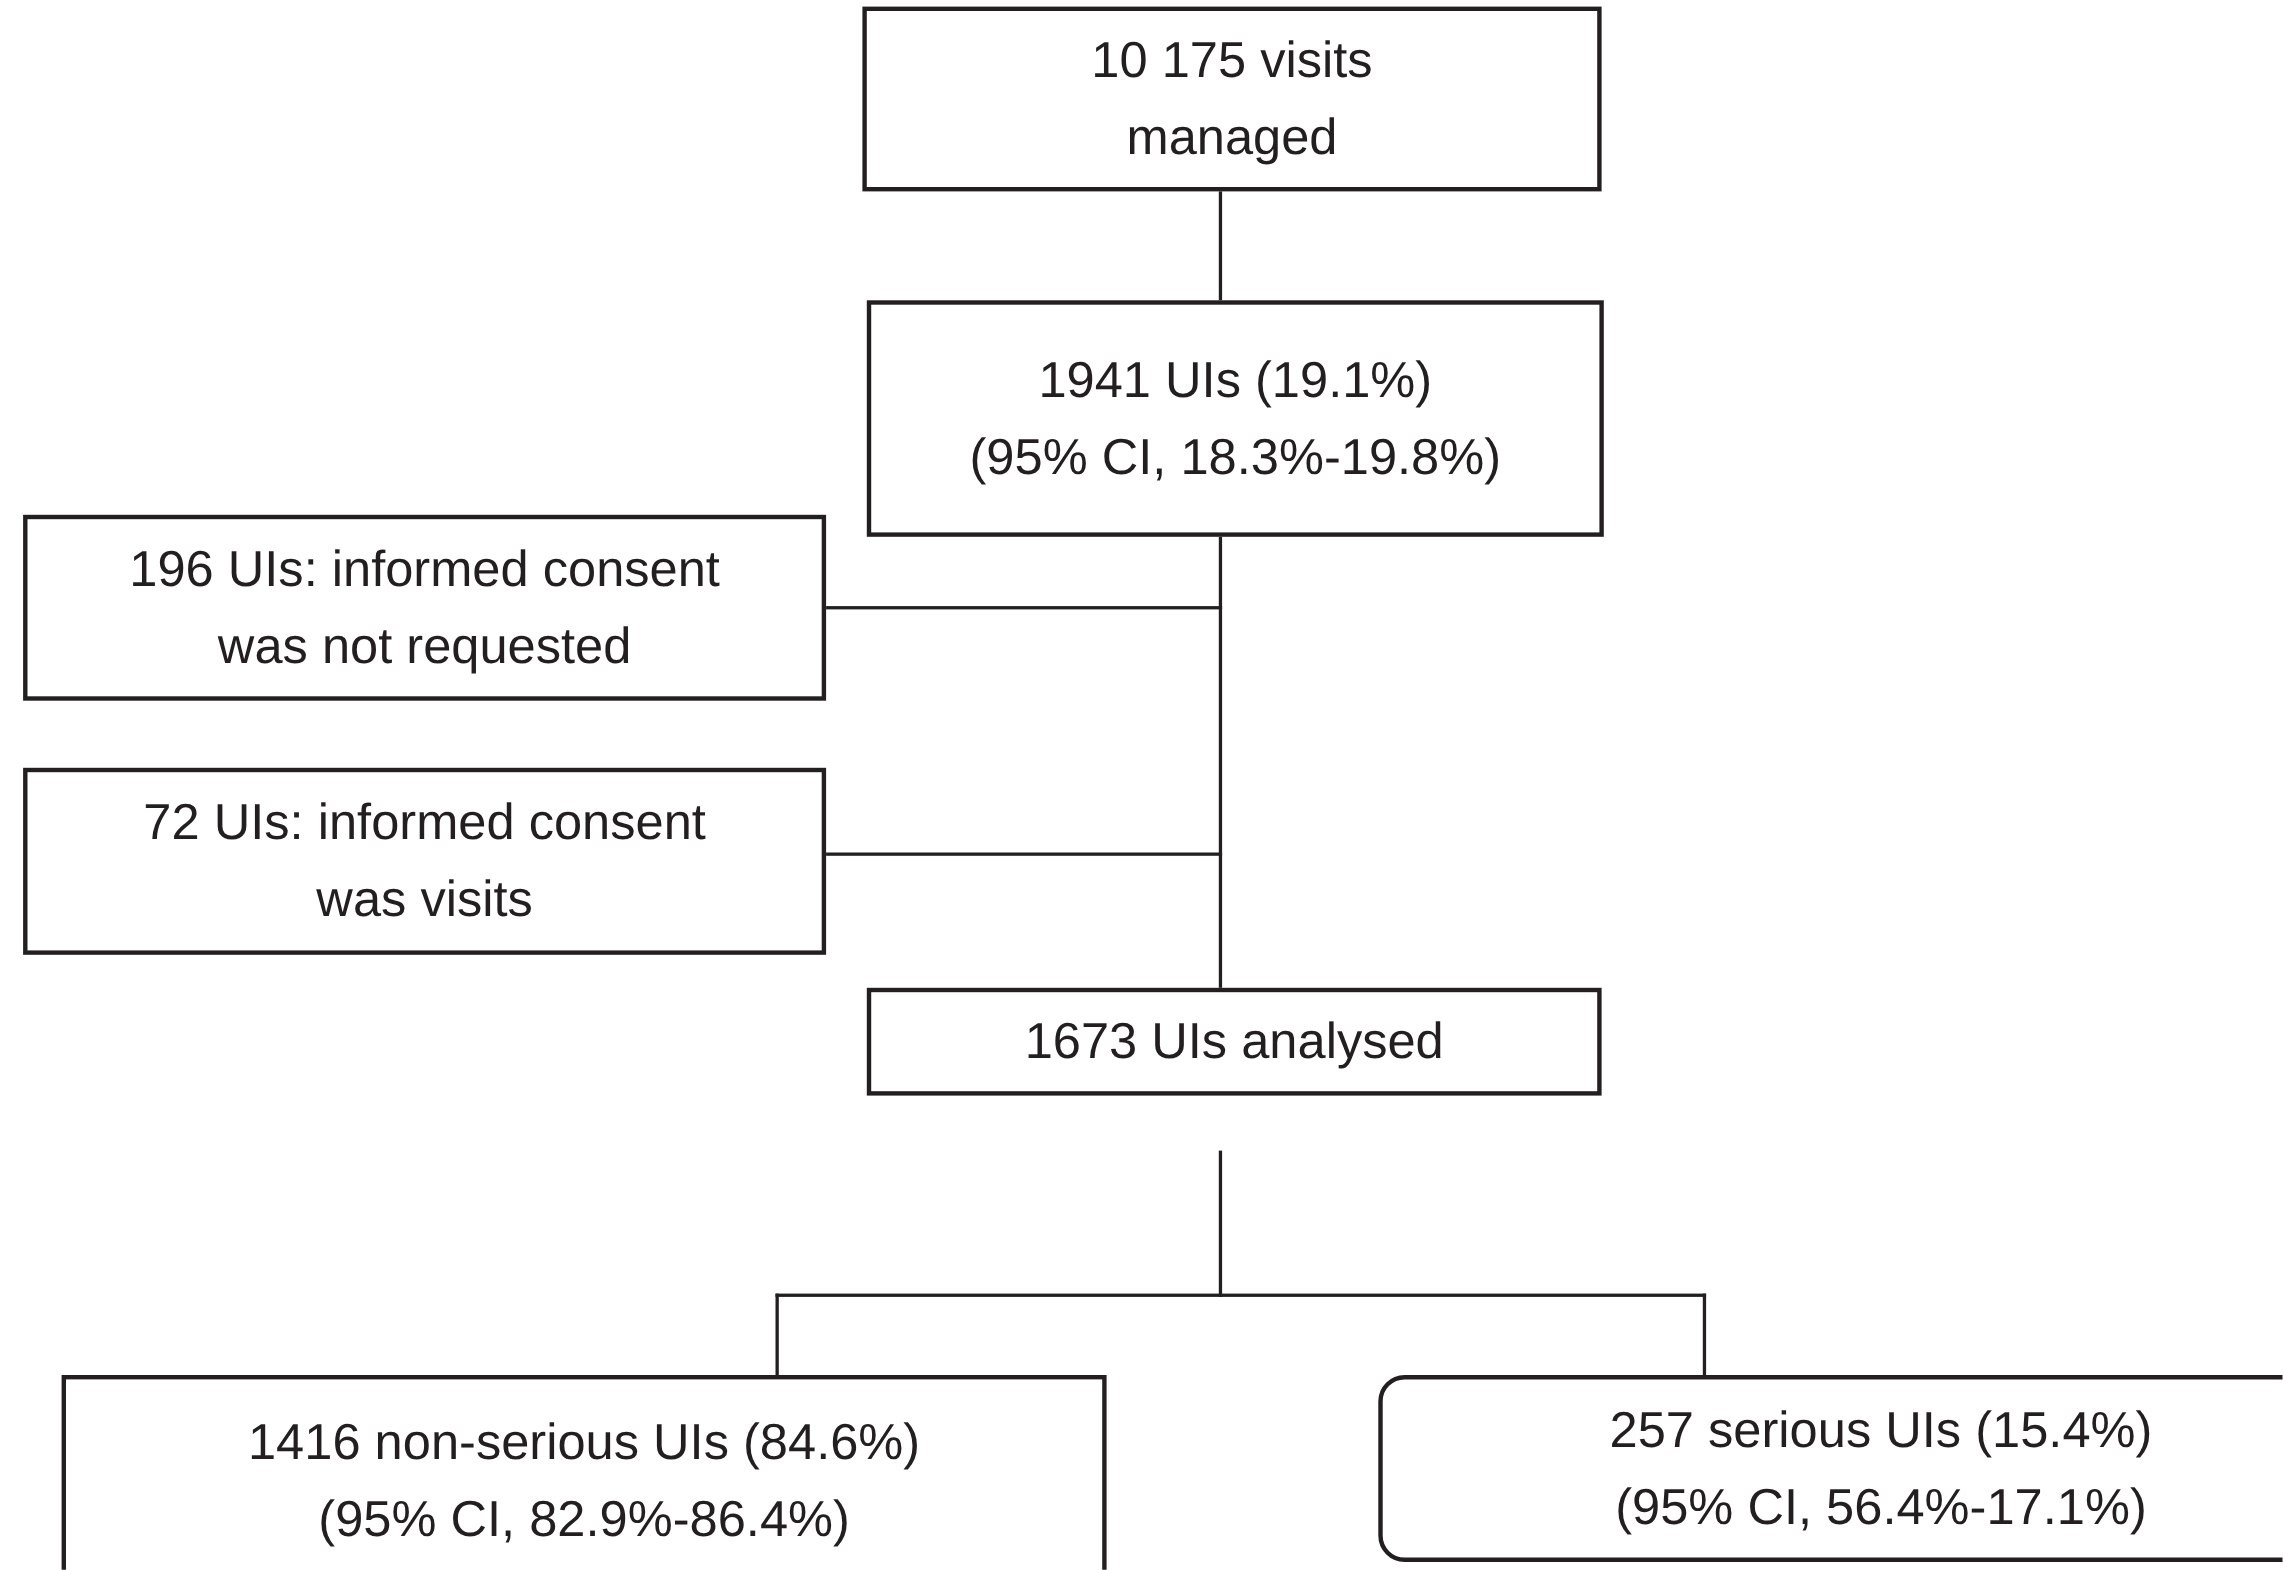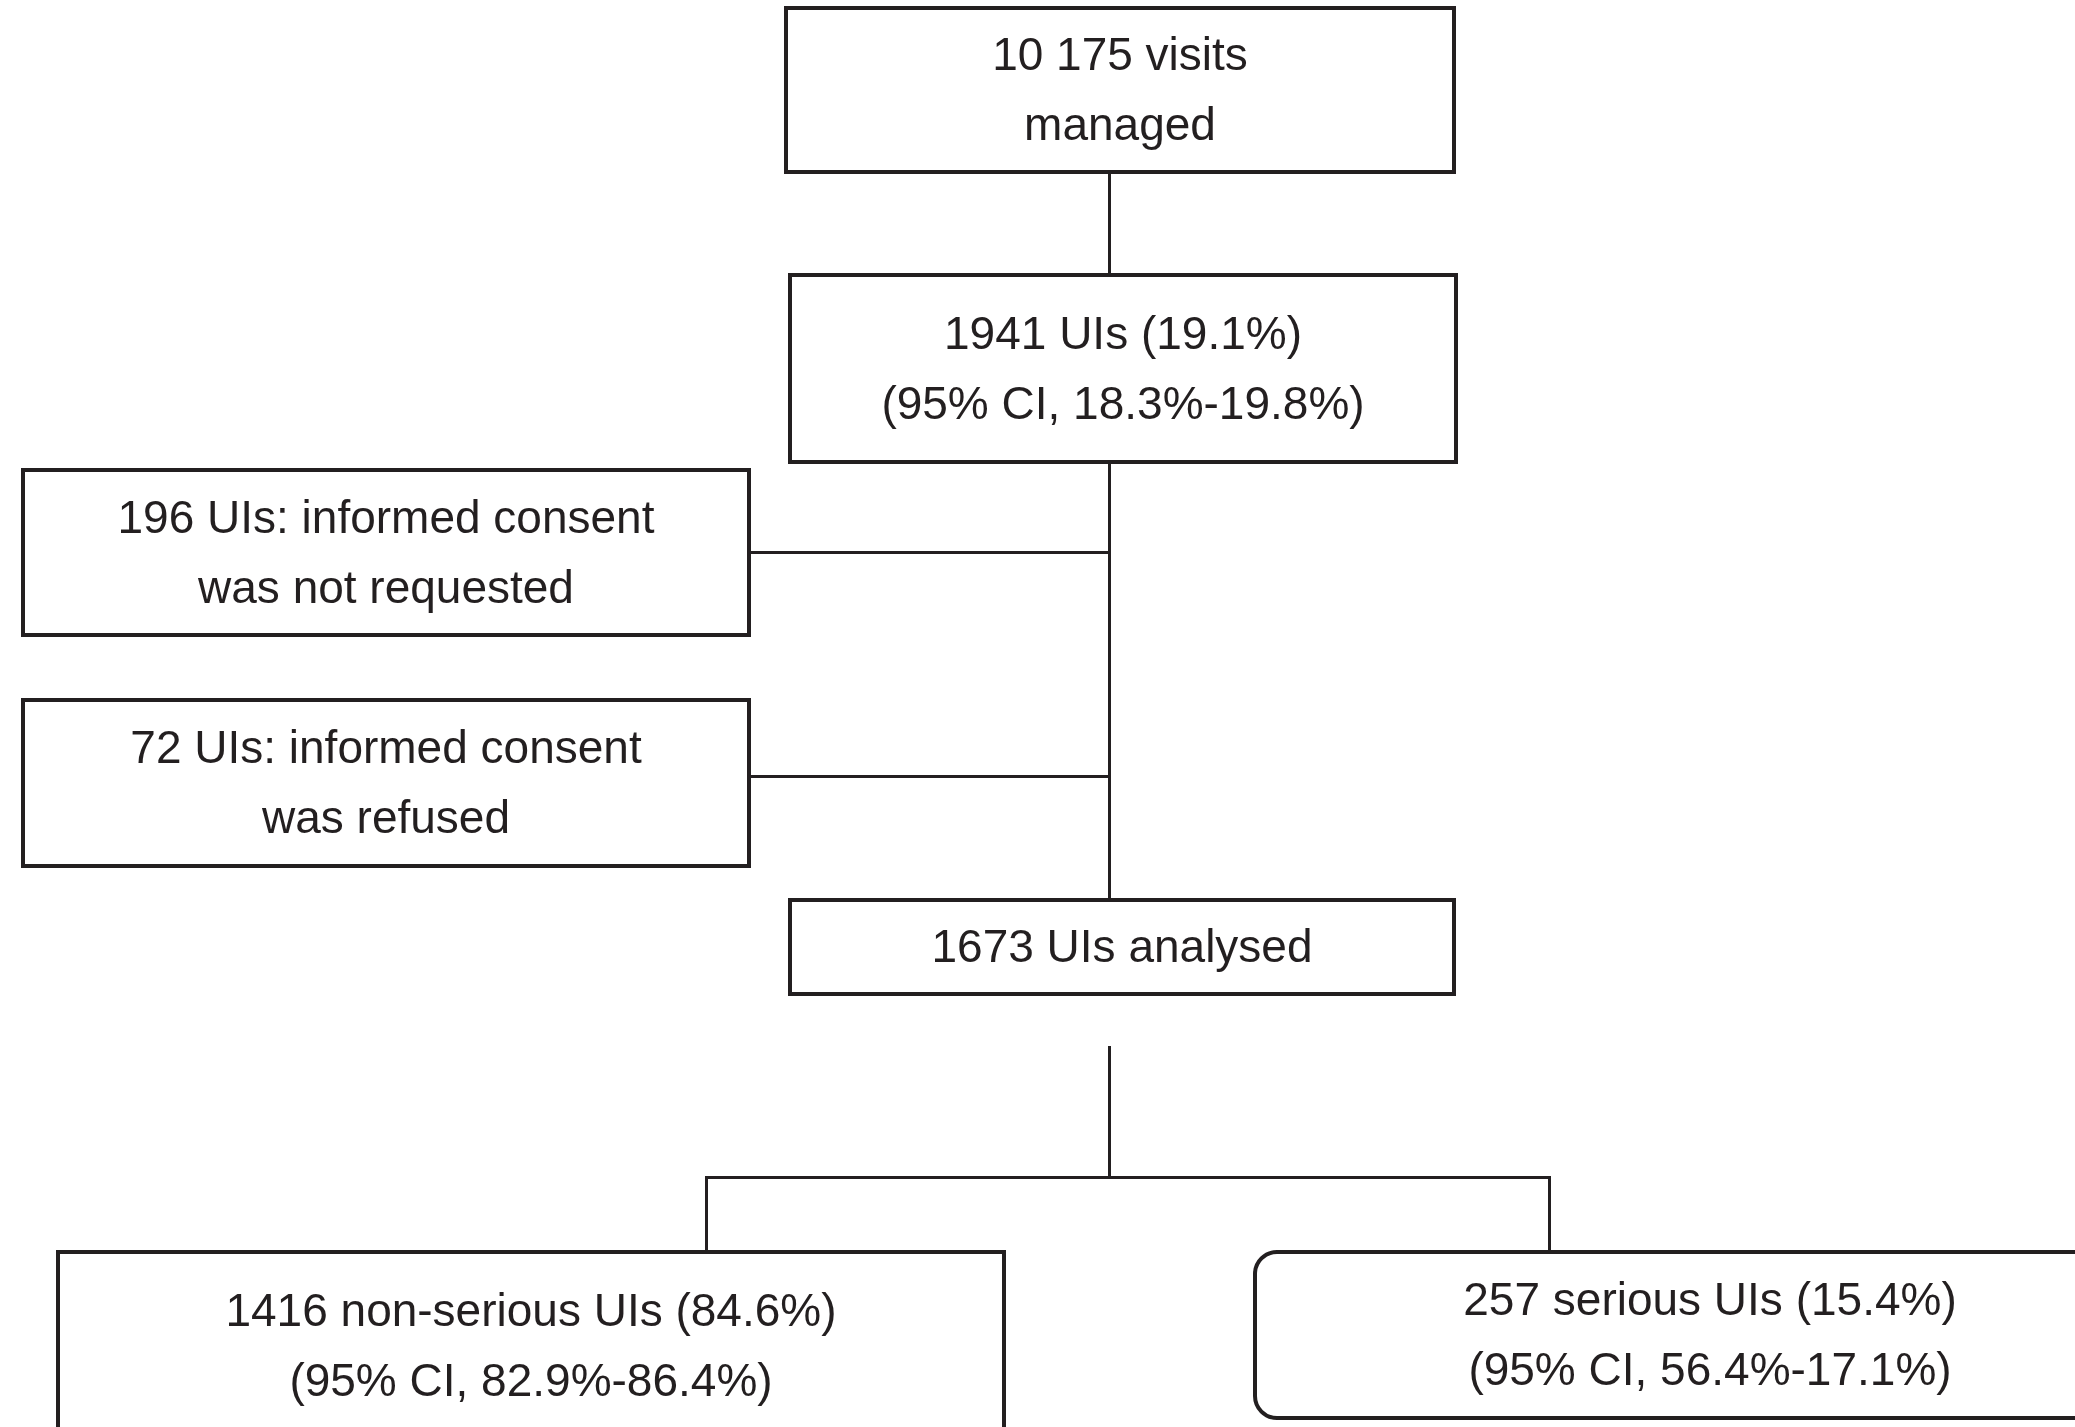--- a/index.html
+++ b/index.html
@@ -50,33 +50,33 @@
   <div class="connector" style="left:1108px; top:1046px; width:3px; height:133px;"></div>
   <div class="connector" style="left:705px; top:1176px; width:846px; height:3px;"></div>
   <div class="connector" style="left:705px; top:1176px; width:3px; height:76px;"></div>
   <div class="connector" style="left:1548px; top:1176px; width:3px; height:76px;"></div>
 
   <div class="flow-box" style="left:773px; top:6px; width:672px; height:168px;">
     <div class="line">10 175 visits</div>
     <div class="line">managed</div>
   </div>
 
-  <div class="flow-box" style="left:777px; top:273px; width:670px; height:191px;">
+  <div class="flow-box" style="left:777px; top:273px; width:670px; height:215px;">
     <div class="line">1941 UIs (19.1%)</div>
     <div class="line">(95% CI, 18.3%-19.8%)</div>
   </div>
 
   <div class="flow-box" style="left:10px; top:468px; width:730px; height:169px;">
     <div class="line">196 UIs: informed consent</div>
     <div class="line">was not requested</div>
   </div>
 
   <div class="flow-box" style="left:10px; top:698px; width:730px; height:170px;">
     <div class="line">72 UIs: informed consent</div>
-    <div class="line">was refused</div>
+    <div class="line">was visits</div>
   </div>
 
   <div class="flow-box" style="left:777px; top:898px; width:668px; height:98px;">
     <div class="line">1673 UIs analysed</div>
   </div>
 
   <div class="flow-box" style="left:45px; top:1250px; width:950px; height:192px;">
     <div class="line">1416 non-serious UIs (84.6%)</div>
     <div class="line">(95% CI, 82.9%-86.4%)</div>
   </div>

